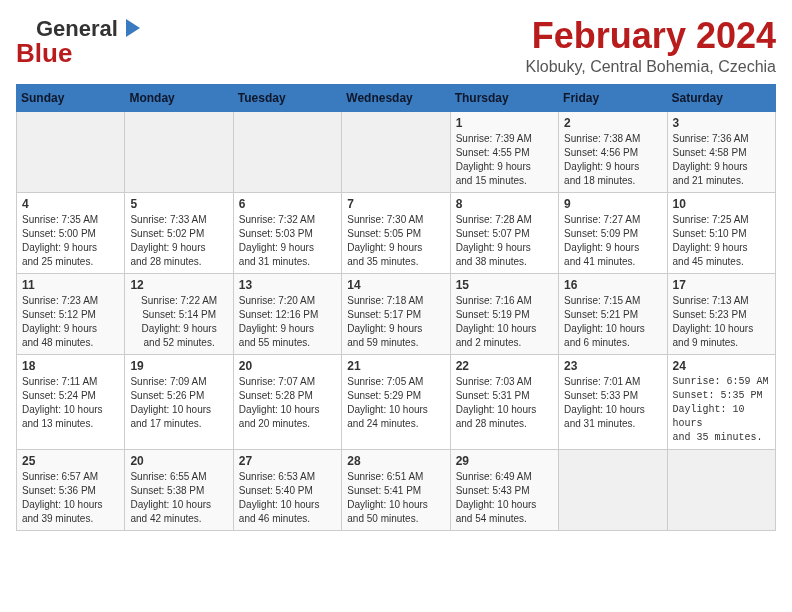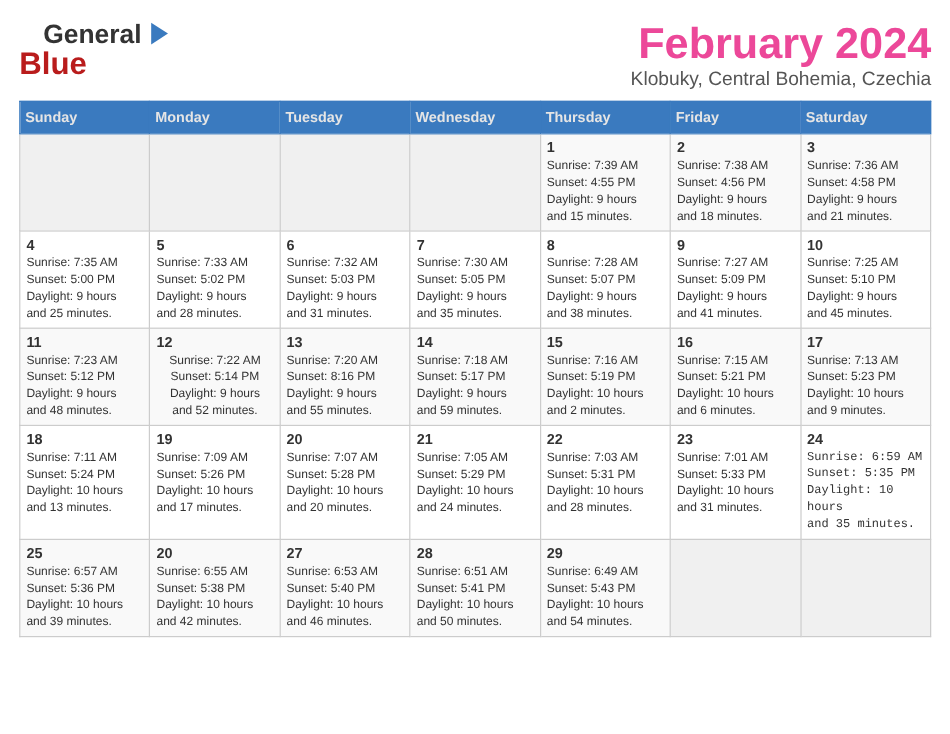--- a/index.html
+++ b/index.html
@@ -35,36 +35,36 @@
       display: flex;
       align-items: center;
       margin-left: 20px;
     }
     .title-area {
       text-align: right;
     }
     .calendar-title {
       font-size: 36px;
       font-weight: bold;
-      color: #ec4899;
+      color: #b91c1c;
       line-height: 1.1;
     }
     .calendar-subtitle {
       font-size: 16px;
       color: #555;
       margin-top: 2px;
     }
     table {
       width: 100%;
       border-collapse: collapse;
       table-layout: fixed;
     }
     thead tr th {
       background-color: #3a7abf;
-      color: #e5e5e5;
+      color: #0f172a;
       font-size: 12px;
       font-weight: bold;
       padding: 6px 4px;
       text-align: left;
       border: 1px solid #3a7abf;
     }
     tbody tr td {
       border: 1px solid #ccc;
       vertical-align: top;
       padding: 4px 5px;
@@ -213,21 +213,21 @@
         <td>
           <span class="day-number">12</span>
           <div class="cell-content" style="white-space: pre-line; text-align: center;">Sunrise: 7:22 AM
 Sunset: 5:14 PM
 Daylight: 9 hours
 and 52 minutes.</div>
         </td>
         <td>
           <span class="day-number">13</span>
           <div class="cell-content" style="white-space: pre-line;">Sunrise: 7:20 AM
-Sunset: 8:16 PM
+Sunset: 12:16 PM
 Daylight: 9 hours
 and 55 minutes.</div>
         </td>
         <td>
           <span class="day-number">14</span>
           <div class="cell-content" style="white-space: pre-line;">Sunrise: 7:18 AM
 Sunset: 5:17 PM
 Daylight: 9 hours
 and 59 minutes.</div>
         </td>

